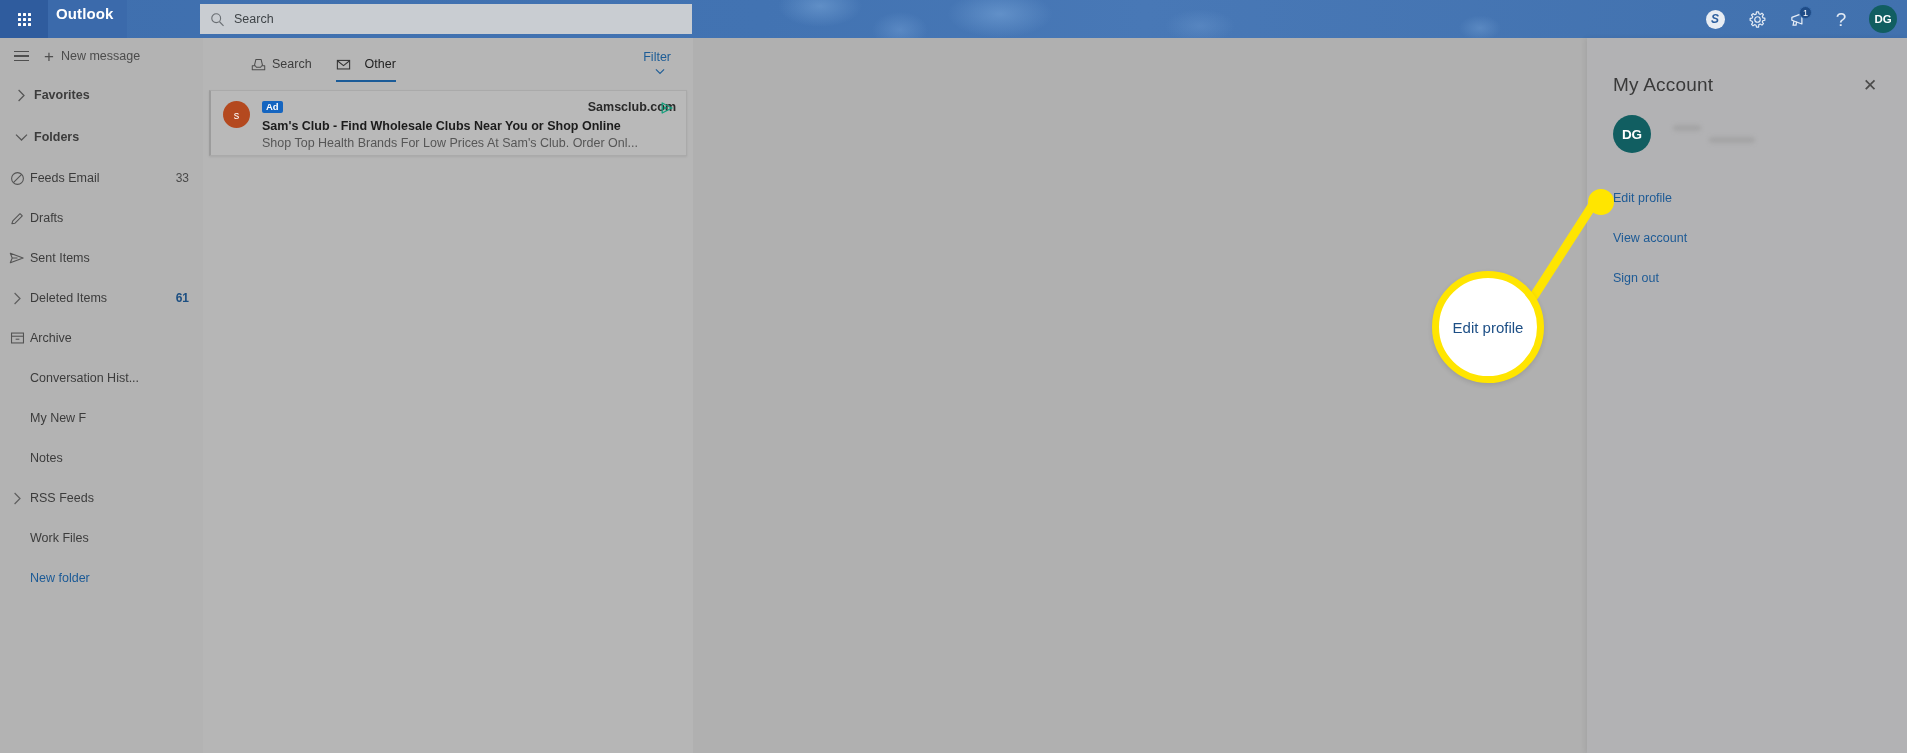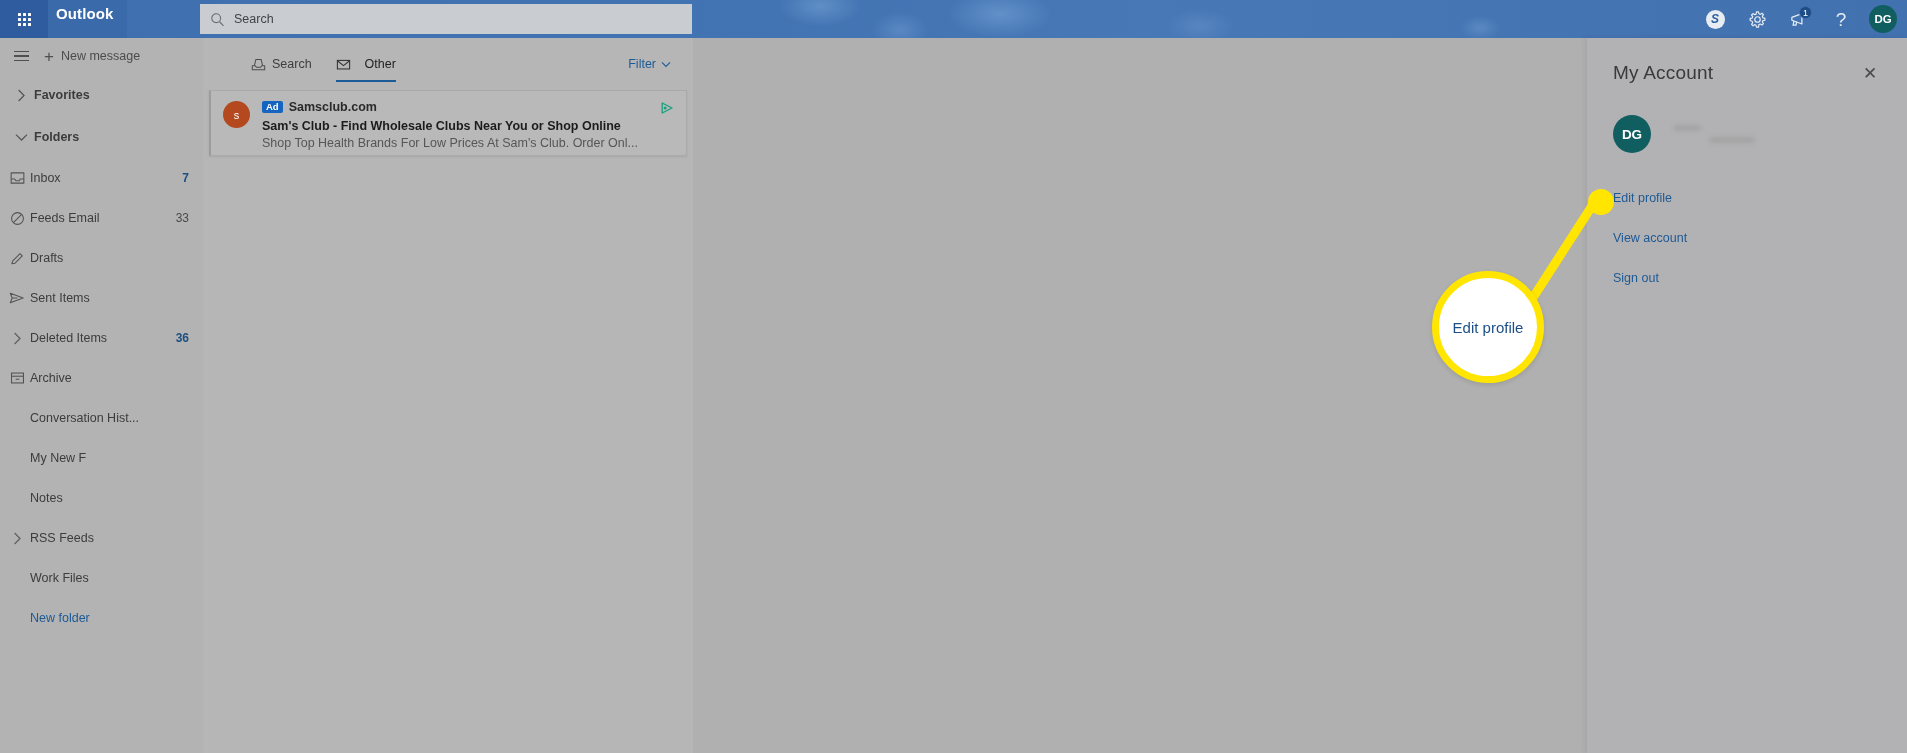--- a/index.html
+++ b/index.html
@@ -234,20 +234,21 @@
     position: absolute;
     left: 0; right: 0; bottom: 8px;
     height: 2.5px;
     background: #1a5b98;
   }
   .filter {
     margin-left: auto;
     display: flex; align-items: center;
     font-size: 12.5px;
     color: #1c5c96;
+    flex-direction: column;
   }
   .filter .fchev { margin-left: 5px; }
 
   .msg-card {
     margin: 0 6px 0 6px;
     background: #b9b9b9;
     border: 1px solid #aaa;
     border-left: 2px solid #9c9c9c;
     height: 66px;
     display: flex;
@@ -258,21 +259,21 @@
   .msg-avatar {
     width: 27px; height: 27px; border-radius: 50%;
     background: #b4491f;
     color: #fff;
     font-size: 11px;
     display: flex; align-items: center; justify-content: center;
     flex: none;
     margin-top: 2px;
   }
   .msg-body { margin-left: 12px; flex: 1; min-width: 0; }
-  .msg-line1 { display: flex; align-items: center; height: 16px; }
+  .msg-line1 { display: flex; align-items: center; height: 16px; justify-content: space-between; }
   .ad-badge {
     background: #1565c0;
     color: #fff;
     font-size: 9.5px;
     font-weight: bold;
     padding: 1px 4px;
     border-radius: 2px;
     margin-right: 6px;
     line-height: 1.15;
   }
@@ -306,21 +307,21 @@
     position: absolute;
     top: 38px; right: 0;
     width: 320px;
     height: 715px;
     background: #b2b2b4;
     box-shadow: -2px 0 5px rgba(0,0,0,.07);
     padding: 0 26px;
   }
   .acct-head {
     display: flex; align-items: flex-start;
-    padding-top: 24px;
+    padding-top: 36px;
     height: 56px;
   }
   .acct-title {
     font-size: 19px;
     color: #3a3a3a;
     font-weight: normal;
     letter-spacing: .2px;
   }
   .acct-close {
     margin-left: auto;
@@ -467,29 +468,20 @@
 
     <div class="nav-section">
       <span class="chev">
         <svg width="13" height="9" viewBox="0 0 13 9">
             <path d="M1 1.6 L6.5 7 L12 1.6" fill="none" stroke="#565656" stroke-width="1.25"></path>
           </svg>
       </span>
       <span>Folders</span>
     </div>
 
-    <div class="nav-item">
-      <span class="nav-ic">
-        <svg width="15" height="14" viewBox="0 0 16 15">
-            <path d="M1.2 2 H14.8 V13 H1.2 Z M1.2 8.6 H5 L6.2 10.4 H9.8 L11 8.6 H14.8" fill="none" stroke="#545454" stroke-width="1.15" stroke-linejoin="round"></path>
-          </svg>
-      </span>
-      <span class="nav-label">Inbox</span>
-      <span class="nav-count">7</span>
-    </div>
 
     <div class="nav-item">
       <span class="nav-ic">
         <svg width="15" height="15" viewBox="0 0 16 16">
             <circle cx="8" cy="8" r="6.3" fill="none" stroke="#545454" stroke-width="1.15"></circle>
             <line x1="3.6" y1="12.4" x2="12.4" y2="3.6" stroke="#545454" stroke-width="1.15"></line>
           </svg>
       </span>
       <span class="nav-label">Feeds Email</span>
       <span class="nav-count plain">33</span>
@@ -516,21 +508,21 @@
       <span class="nav-count"></span>
     </div>
 
     <div class="nav-item">
       <span class="nav-ic">
         <svg width="9" height="13" viewBox="0 0 9 13">
             <path d="M1.6 1 L7 6.5 L1.6 12" fill="none" stroke="#5e5e5e" stroke-width="1.2"></path>
           </svg>
       </span>
       <span class="nav-label">Deleted Items</span>
-      <span class="nav-count">36</span>
+      <span class="nav-count">61</span>
     </div>
 
     <div class="nav-item">
       <span class="nav-ic">
         <svg width="15" height="14" viewBox="0 0 16 15">
             <rect x="1.6" y="2.2" width="12.8" height="10.6" fill="none" stroke="#545454" stroke-width="1.15"></rect>
             <line x1="1.6" y1="5.6" x2="14.4" y2="5.6" stroke="#545454" stroke-width="1.15"></line>
             <line x1="6" y1="8.8" x2="10" y2="8.8" stroke="#545454" stroke-width="1.15"></line>
           </svg>
       </span>

